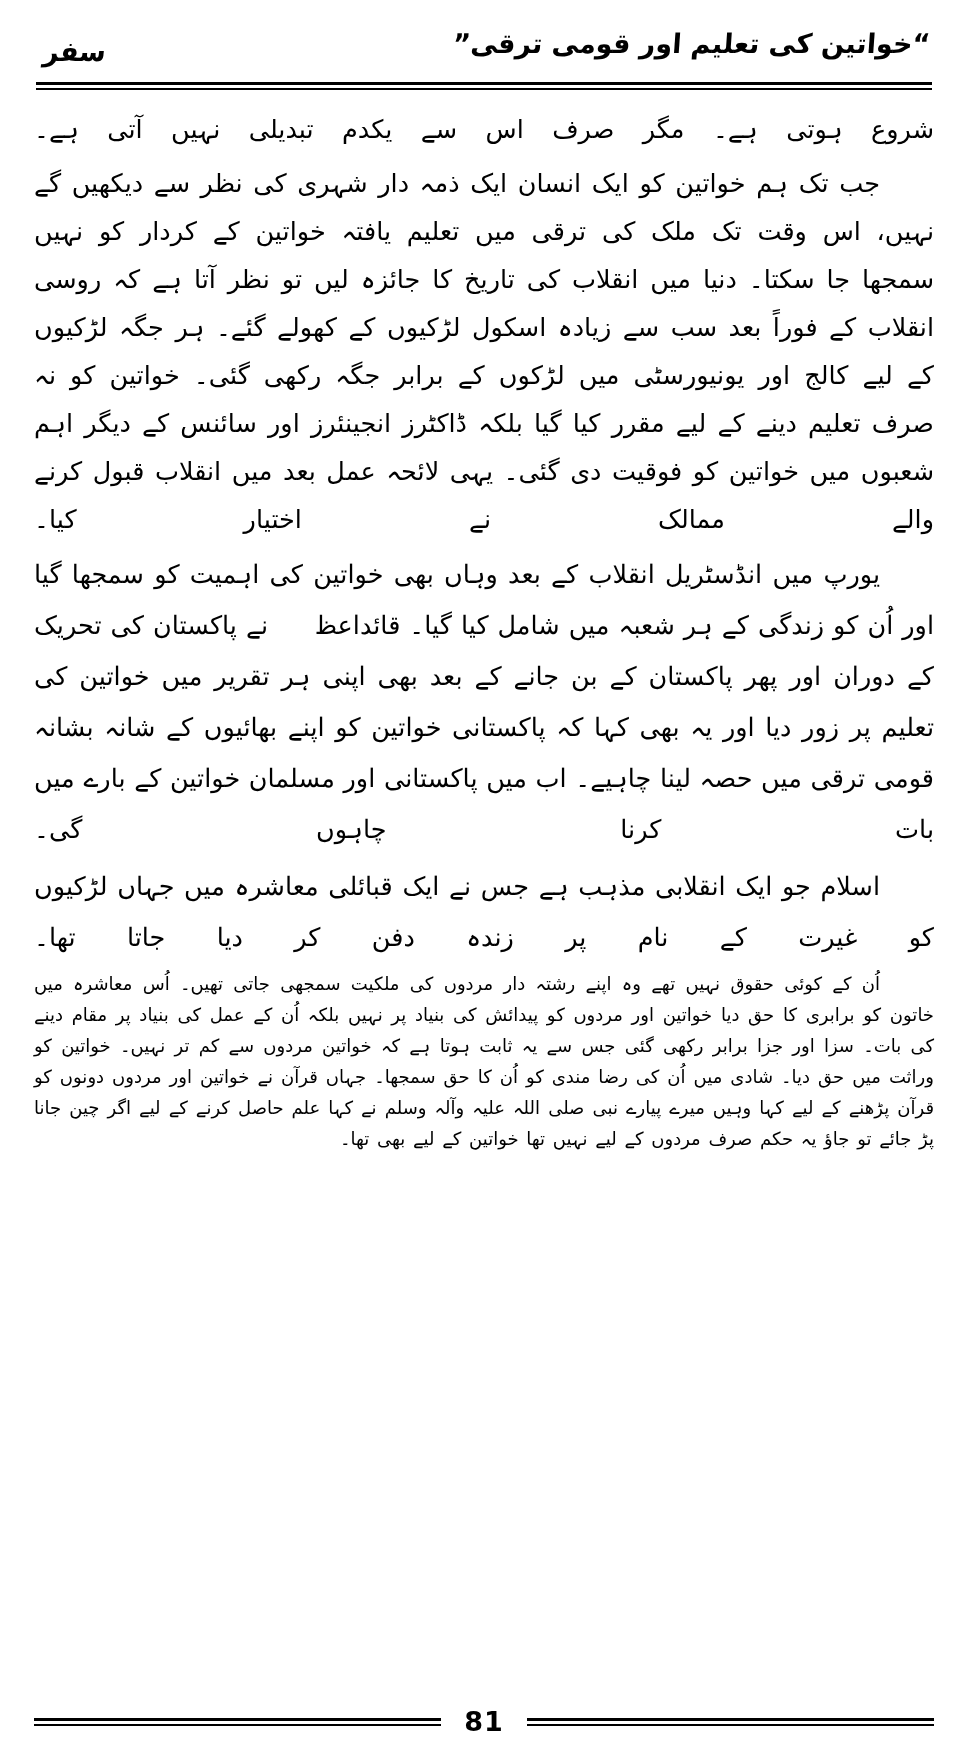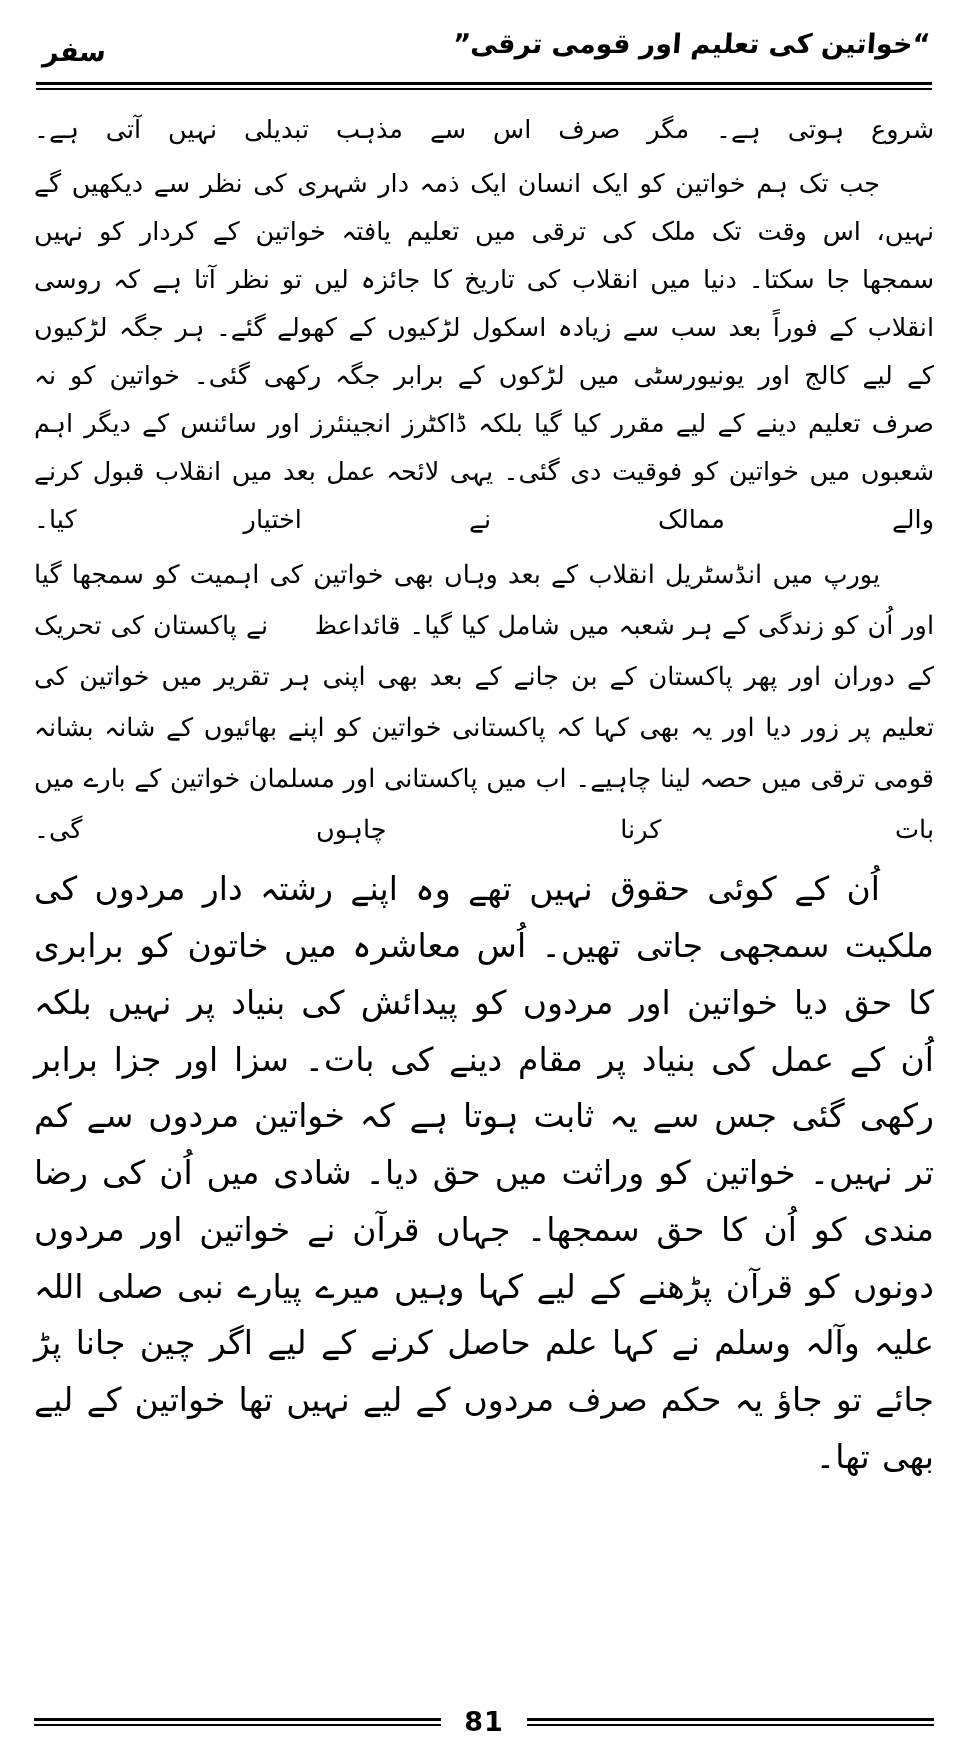--- a/index.html
+++ b/index.html
@@ -75,21 +75,21 @@
     line-height: 1.88;
     margin: 0 0 6px 0;
     letter-spacing: 0.2px;
     word-spacing: 2px;
   }
   .para.indent {
     text-indent: 54px;
   }
   .para.tight {
     line-height: 1.72;
-    font-size: 33px;
+    font-size: 18px;
   }
   .para.loose {
     line-height: 2.0;
     font-family: Liberation Serif, serif;
   }
   .para.last-start {
     text-align-last: start;
   }
 
   
@@ -123,23 +123,24 @@
 <div class="page">
 
   <div class="header">
     <div class="header-title">“خواتین کی تعلیم اور قومی ترقی”</div>
     <div class="header-chapter">سفر</div>
   </div>
 
   <div class="rule-double"></div>
 
   <div class="body">
-    <p class="para">شروع ہوتی ہے۔ مگر صرف اس سے مذہب تبدیلی نہیں آتی ہے۔</p>
+    <p class="para">شروع ہوتی ہے۔ مگر صرف اس سے یکدم تبدیلی نہیں آتی ہے۔</p>
     <p class="para indent">جب تک ہم خواتین کو ایک انسان ایک ذمہ دار شہری کی نظر سے دیکھیں گے نہیں، اس وقت تک ملک کی ترقی میں تعلیم یافتہ خواتین کے کردار کو نہیں سمجھا جا سکتا۔ دنیا میں انقلاب کی تاریخ کا جائزہ لیں تو نظر آتا ہے کہ روسی انقلاب کے فوراً بعد سب سے زیادہ اسکول لڑکیوں کے کھولے گئے۔ ہر جگہ لڑکیوں کے لیے کالج اور یونیورسٹی میں لڑکوں کے برابر جگہ رکھی گئی۔ خواتین کو نہ صرف تعلیم دینے کے لیے مقرر کیا گیا بلکہ ڈاکٹرز انجینئرز اور سائنس کے دیگر اہم شعبوں میں خواتین کو فوقیت دی گئی۔ یہی لائحہ عمل بعد میں انقلاب قبول کرنے والے ممالک نے اختیار کیا۔</p>
     <p class="para indent loose">یورپ میں انڈسٹریل انقلاب کے بعد وہاں بھی خواتین کی اہمیت کو سمجھا گیا اور اُن کو زندگی کے ہر شعبہ میں شامل کیا گیا۔ قائداعظمؒ نے پاکستان کی تحریک کے دوران اور پھر پاکستان کے بن جانے کے بعد بھی اپنی ہر تقریر میں خواتین کی تعلیم پر زور دیا اور یہ بھی کہا کہ پاکستانی خواتین کو اپنے بھائیوں کے شانہ بشانہ قومی ترقی میں حصہ لینا چاہیے۔ اب میں پاکستانی اور مسلمان خواتین کے بارے میں بات کرنا چاہوں گی۔</p>
+    <p class="para indent loose">اسلام جو ایک انقلابی مذہب ہے جس نے ایک قبائلی معاشرہ میں جہاں لڑکیوں کو غیرت کے نام پر زندہ دفن کر دیا جاتا تھا۔</p>
     <p class="para indent tight last-start">اُن کے کوئی حقوق نہیں تھے وہ اپنے رشتہ دار مردوں کی ملکیت سمجھی جاتی تھیں۔ اُس معاشرہ میں خاتون کو برابری کا حق دیا خواتین اور مردوں کو پیدائش کی بنیاد پر نہیں بلکہ اُن کے عمل کی بنیاد پر مقام دینے کی بات۔ سزا اور جزا برابر رکھی گئی جس سے یہ ثابت ہوتا ہے کہ خواتین مردوں سے کم تر نہیں۔ خواتین کو وراثت میں حق دیا۔ شادی میں اُن کی رضا مندی کو اُن کا حق سمجھا۔ جہاں قرآن نے خواتین اور مردوں دونوں کو قرآن پڑھنے کے لیے کہا وہیں میرے پیارے نبی صلی اللہ علیہ وآلہ وسلم نے کہا علم حاصل کرنے کے لیے اگر چین جانا پڑ جائے تو جاؤ یہ حکم صرف مردوں کے لیے نہیں تھا خواتین کے لیے بھی تھا۔</p>
   </div>
 
   <div class="footer">
     <div class="footer-rule-wrap">
       <div class="footer-rule"></div>
       <div class="page-number">81</div>
       <div class="footer-rule"></div>
     </div>
   </div>

